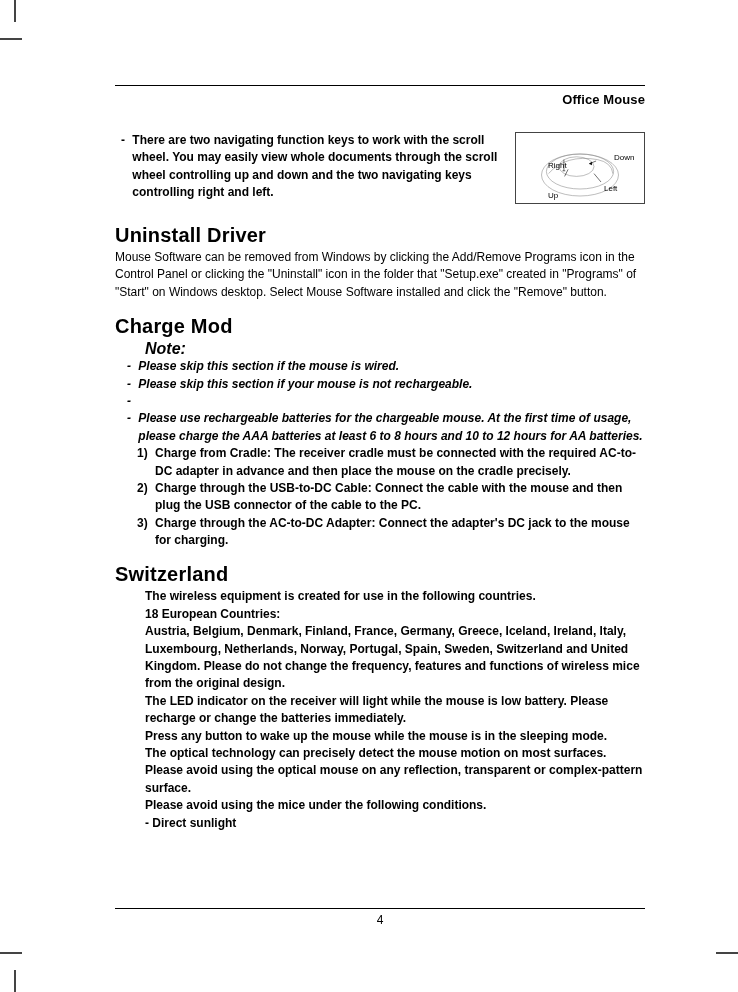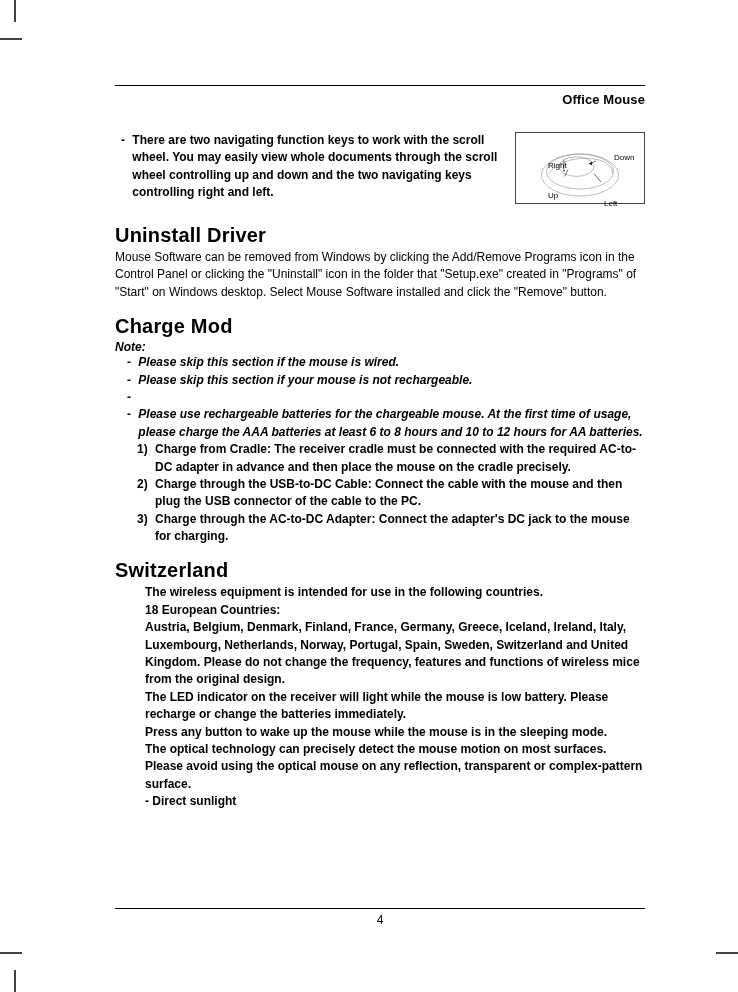--- a/index.html
+++ b/index.html
@@ -76,23 +76,24 @@
     font-weight: bold;
     margin-bottom: 2px;
     letter-spacing: 0.2px;
   }
   .body-bold {
     font-size: 12px;
     font-weight: normal;
     line-height: 1.45;
   }
   .note-label {
-    font-size: 12px;
+    font-size: 16px;
     font-weight: bold;
     font-style: italic;
+    margin-left: 30px;
   }
   .dash-list {
     padding-left: 12px;
   }
   .dash-item {
     display: flex;
     font-size: 12px;
     font-weight: bold;
     font-style: italic;
     line-height: 1.45;
@@ -163,21 +164,21 @@
         <line x1="42" y1="38" x2="42" y2="54" stroke="#000" stroke-width="0.8"></line>
         <line x1="40" y1="54" x2="44" y2="54" stroke="#000" stroke-width="0.8"></line>
         <path d="M 88 40 L 78 44" stroke="#000" stroke-width="0.8"></path>
         <polygon points="78,44 82,41 82,46" fill="#000"></polygon>
         <line x1="43" y1="62" x2="48" y2="52" stroke="#000" stroke-width="0.8"></line>
         <line x1="95" y1="70" x2="85" y2="58" stroke="#000" stroke-width="0.8"></line>
       </svg>
       <div class="diagram-label" style="left:32px; top:28px;">Right</div>
       <div class="diagram-label" style="left:98px; top:20px;">Down</div>
       <div class="diagram-label" style="left:32px; top:58px;">Up</div>
-      <div class="diagram-label" style="left:88px; top:66px;">Left</div>
+      <div class="diagram-label" style="left:88px; top:51px;">Left</div>
     </div>
   </div>
 
   <div class="section">
     <div class="h2">Uninstall Driver</div>
     <div class="body-bold">Mouse Software can be removed from Windows by clicking the Add/Remove Programs icon in the Control Panel or clicking the "Uninstall" icon in the folder that "Setup.exe" created in "Programs" of "Start" on Windows desktop.  Select Mouse Software installed and click the "Remove" button.</div>
   </div>
 
   <div class="section">
     <div class="h2">Charge Mod</div>
@@ -211,26 +212,27 @@
       <div class="num-item">
           <span class="n">3)</span>
           <span>Charge through the AC-to-DC Adapter: Connect the adapter's DC jack to the mouse for charging.</span>
         </div>
     </div>
   </div>
 
   <div class="section">
     <div class="h2">Switzerland</div>
     <div class="notif-block">
-      <p class="notif-p">The wireless equipment is intended for use in the following countries.</p>
+      <p class="notif-p">The wireless equipment is created for use in the following countries.</p>
       <p class="notif-p">18 European Countries:</p>
       <p class="notif-p">Austria, Belgium, Denmark, Finland, France, Germany, Greece, Iceland, Ireland, Italy, Luxembourg, Netherlands, Norway, Portugal, Spain, Sweden, Switzerland and United Kingdom. Please do not change the frequency, features and functions of wireless mice from the original design.</p>
       <p class="notif-p">The LED indicator on the receiver will light while the mouse is low battery.  Please recharge or change the batteries immediately.</p>
       <p class="notif-p">Press any button to wake up the mouse while the mouse is in the sleeping mode.</p>
       <p class="notif-p">The optical technology can precisely detect the mouse motion on most surfaces.  Please avoid using the optical mouse on any reflection, transparent or complex-pattern surface.</p>
+      <p class="notif-p">Please avoid using the mice under the following conditions.</p>
       <p class="notif-p">- Direct sunlight</p>
     </div>
   </div>
 
 </div>
 
 <div class="footer">
   <div class="footer-rule"></div>
   <div class="page-num">4</div>
 </div>

